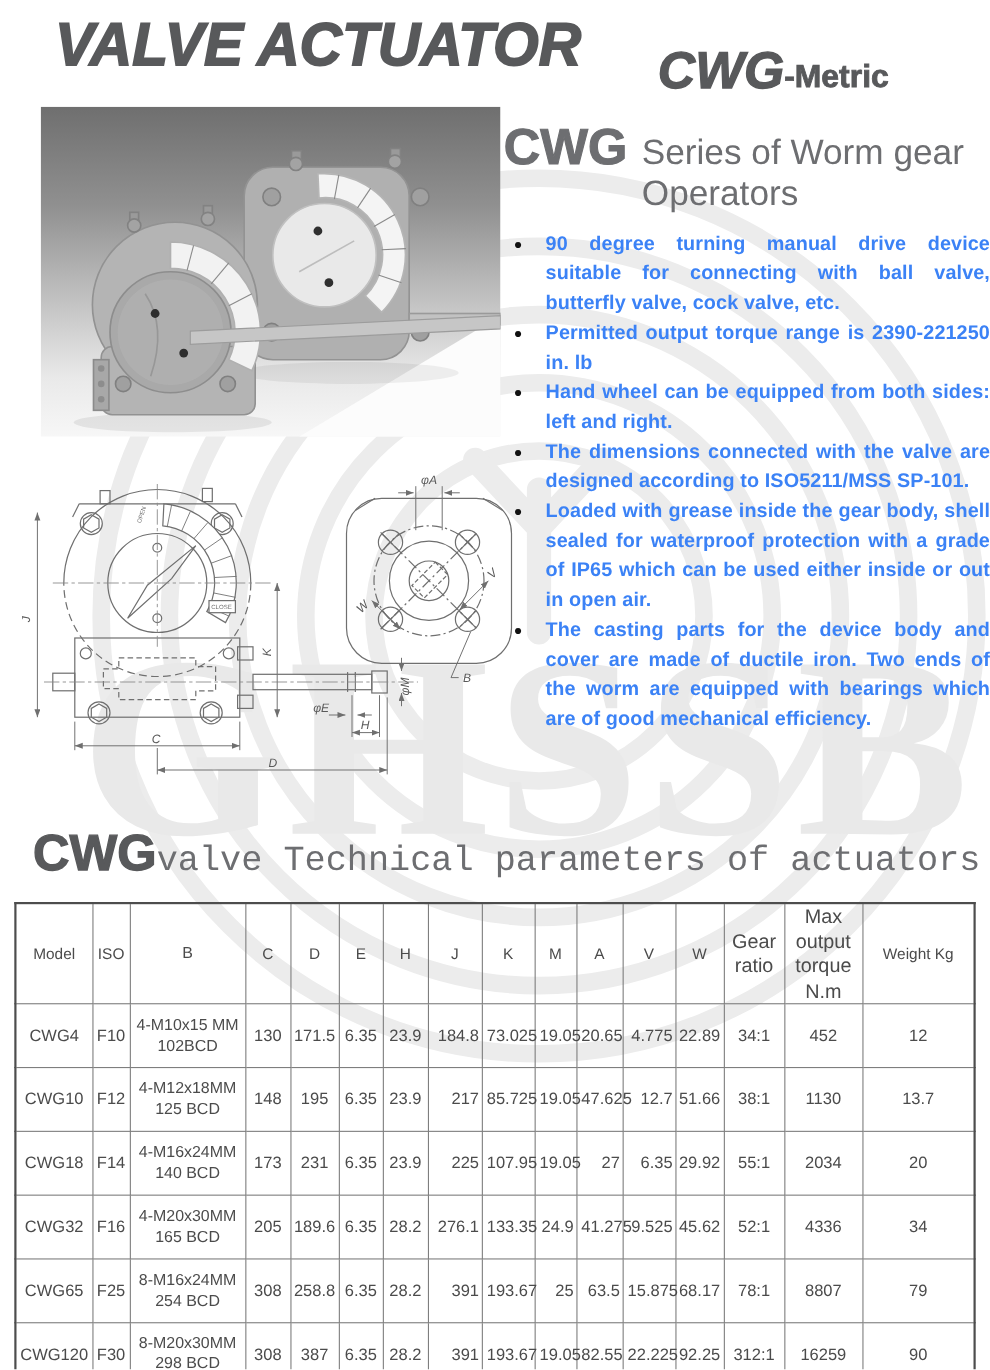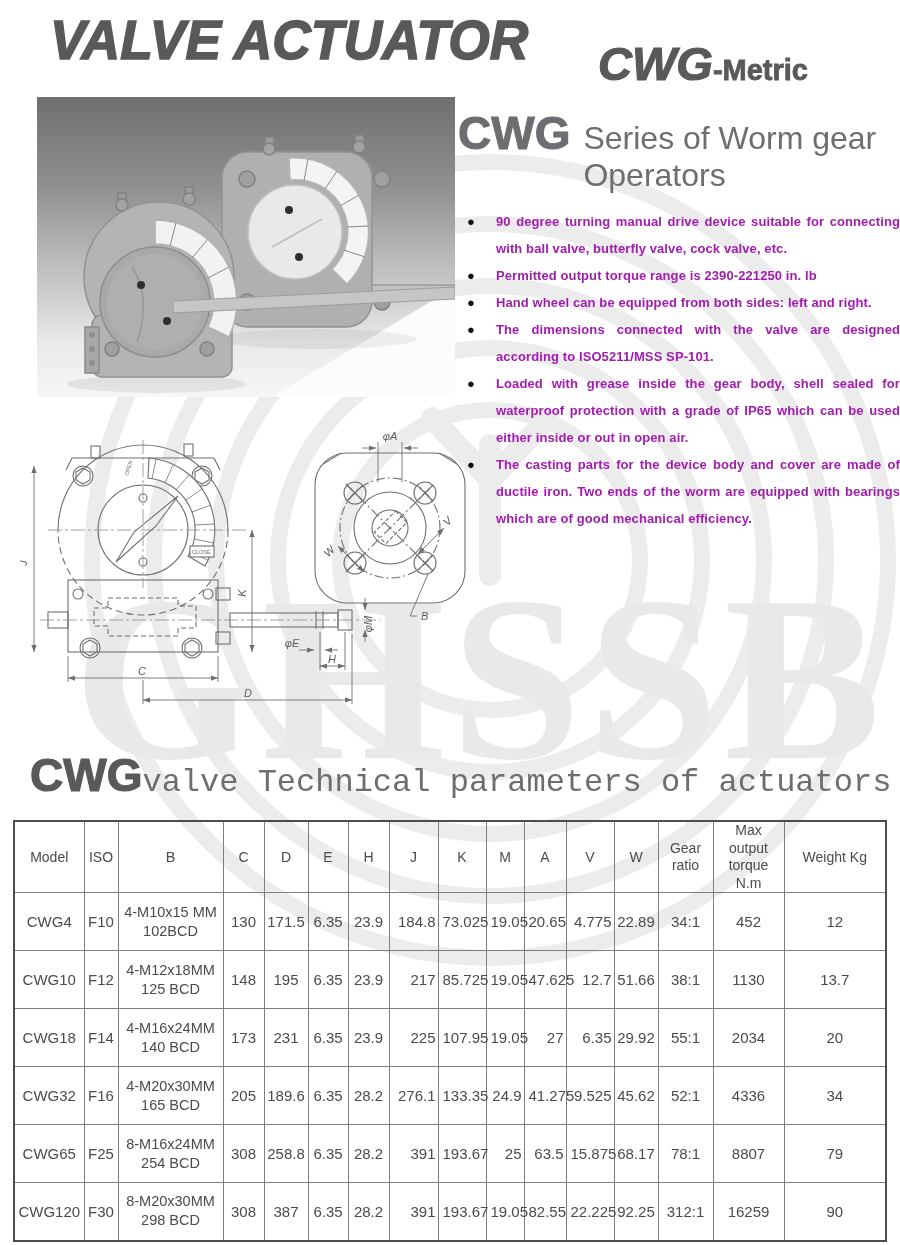--- a/index.html
+++ b/index.html
@@ -22,36 +22,36 @@
   .drawing{left:20px;top:428px;width:455px;height:305px;}
 
   
   .rightcol{left:458px;top:110px;width:442px;}
   .series-head{display:flex;align-items:baseline;color:#6d6e71;}
   .series-head .nm{font-size:46px;font-weight:bold;-webkit-text-stroke:1px #6d6e71;line-height:1;}
   .series-head .sub{font-size:32px;margin-left:13px;letter-spacing:0;}
   .feature-list{margin:14px 0 0 0;padding:0;list-style:none;}
   .feature{display:grid;grid-template-columns:38px 1fr;margin:0;}
   .feature .dot{font-size:13px;line-height:27px;padding-left:9px;color:#111;}
-  .feature .ftxt{font-size:13px;line-height:27px;font-weight:bold;color:#a21caf;
+  .feature .ftxt{font-size:18px;line-height:27px;font-weight:bold;color:#3b82f6;
     text-align:justify;letter-spacing:.1px;}
 
   
   .section-head{left:30px;top:752px;display:flex;align-items:baseline;white-space:nowrap;}
   .section-head .nm{font-size:46px;font-weight:bold;color:#58595b;-webkit-text-stroke:1.2px #58595b;line-height:1;}
   .section-head .ttl{font-size:32px;color:#6d6e71;margin-left:0;font-family:Liberation Mono, monospace;}
 
   
   .params{left:13px;top:820px;width:872px;border-collapse:collapse;table-layout:fixed;
     background:transparent;}
   .params th,.params td{border:1px solid #7e7e7e;color:#4b4b4b;font-weight:normal;
     text-align:center;vertical-align:middle;white-space:pre-line;padding:0 2px;box-sizing:border-box;}
   .params th{height:59px;font-size:14px;}
   .params td{height:58px;font-size:15px;}
-  .params th.two{font-size:14px;line-height:1.25;}
+  .params th.two{font-size:18px;line-height:1.25;}
   .params td.al{text-align:right;padding-left:4px;}
   .params td.bcol,.params th.bcol{font-size:14.5px;line-height:1.3;}
   .params{border:2px solid #4d4d4d;}
   .params tr:last-child td{border-bottom:2px solid #4d4d4d;}
 
   svg text{font-family:"Liberation Sans",sans-serif;}
   .wm text{font-family:"Liberation Serif",serif;font-weight:bold;}
 </style>
 </head>
 <body>

